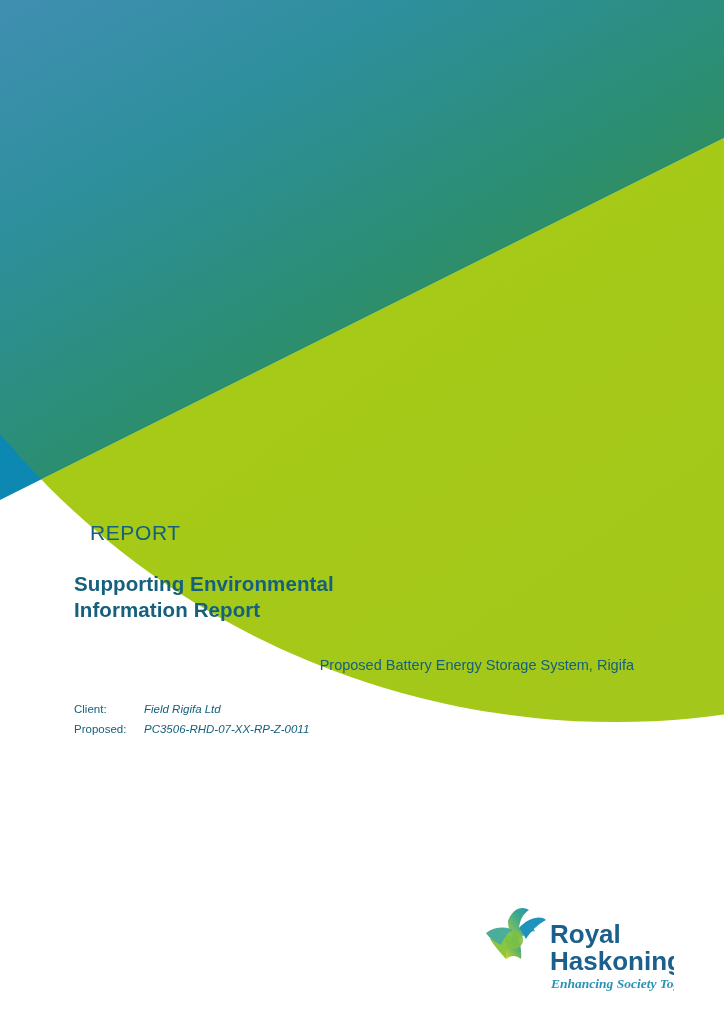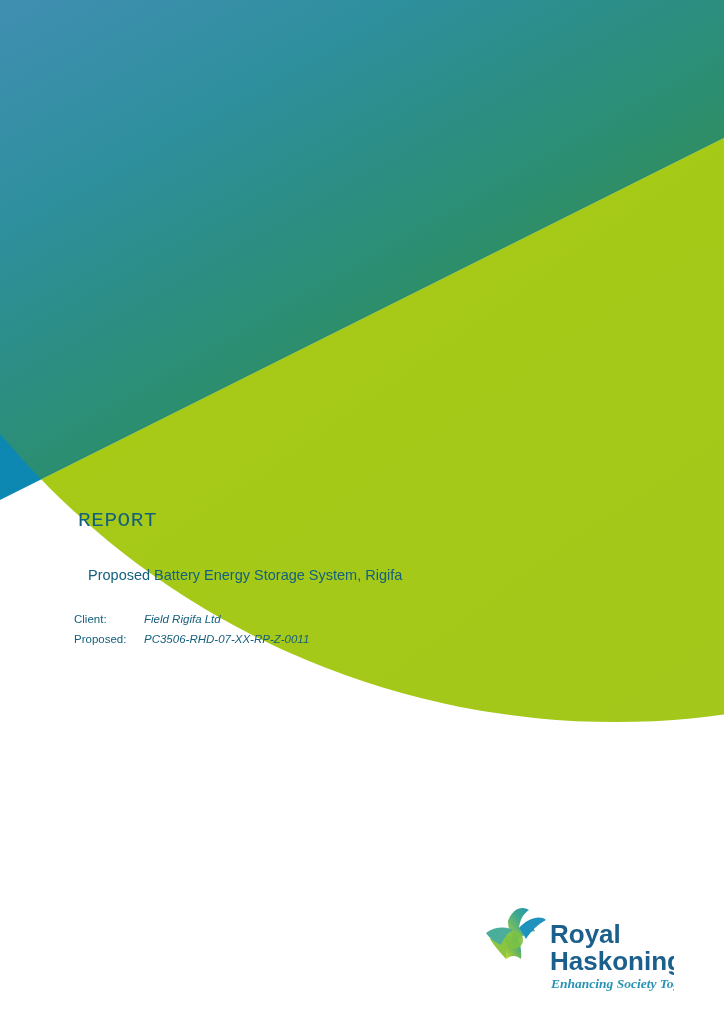--- a/index.html
+++ b/index.html
@@ -43,41 +43,41 @@
     top: 505px;
     width: 560px;
   }
 
   .kicker {
     font-size: 21px;
     font-weight: 400;
     letter-spacing: 0.6px;
     color: #14607d;
     line-height: 1.1;
-    margin: 4px;
-    font-family: Liberation Mono, monospace;
+    margin: 16px;
   }
 
   .title {
     margin: 27px 0 0 0;
     font-size: 20.5px;
     font-weight: bold;
     color: #14607d;
     line-height: 1.24;
     letter-spacing: 0.1px;
     max-width: 330px;
   }
   .title .line { display: block; }
 
   .subtitle {
-    margin: 34px 0 0 14px;
+    margin: 34px 0 0 8px;
     font-size: 14.5px;
     font-weight: 400;
     color: #14607d;
     line-height: 1.3;
+    text-align: right;
   }
 
   .meta {
     margin-top: 29px;
     font-size: 11.5px;
     color: #14607d;
     line-height: 1.0;
   }
   .meta-row {
     display: flex;
@@ -156,20 +156,24 @@
           <rect x="0" y="0" width="724" height="1024" fill="url(#gLime)"></rect>
         </g>
       </g>
     </svg>
   </div>
 
   <div class="content">
 
     <div class="kicker">REPORT</div>
 
+    <h1 class="title">
+      <span class="line">Supporting Environmental</span>
+      <span class="line">Information Report</span>
+    </h1>
 
     <div class="subtitle">Proposed Battery Energy Storage System, Rigifa</div>
 
     <div class="meta">
 
       <div class="meta-row spacer-after">
         <span class="meta-label">Client:</span>
         <span class="meta-value">Field Rigifa Ltd</span>
       </div>
 

